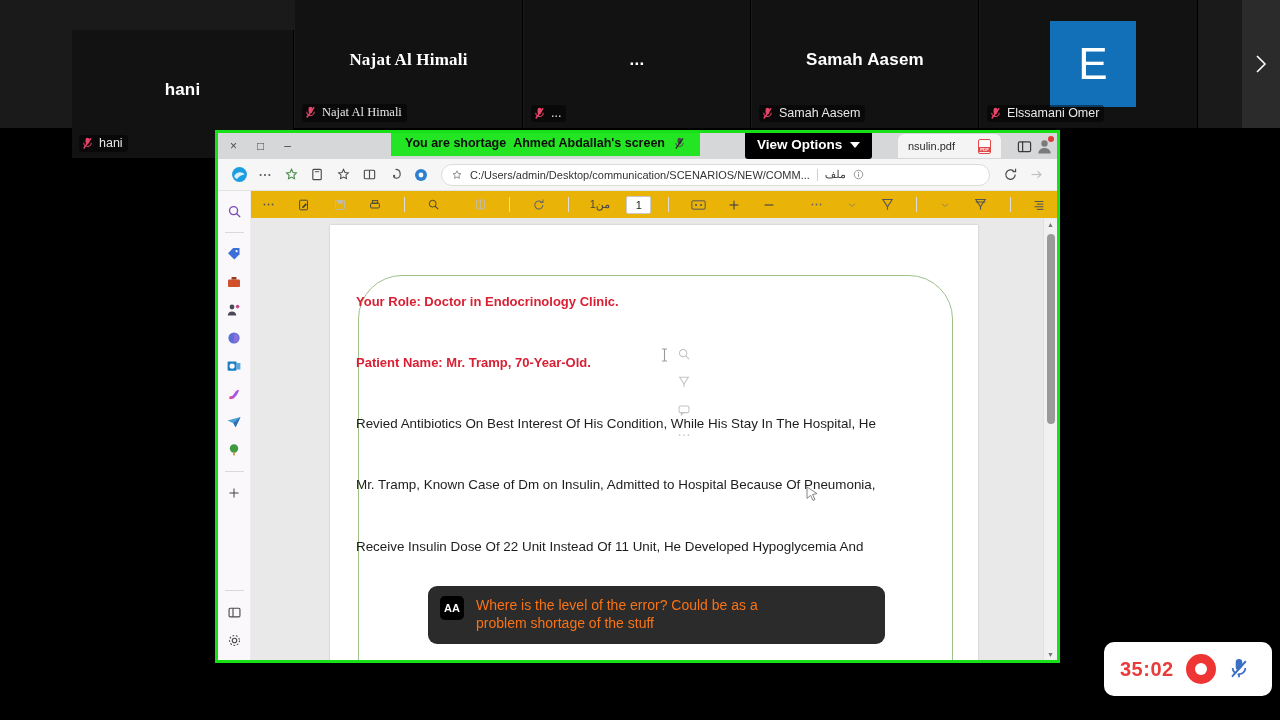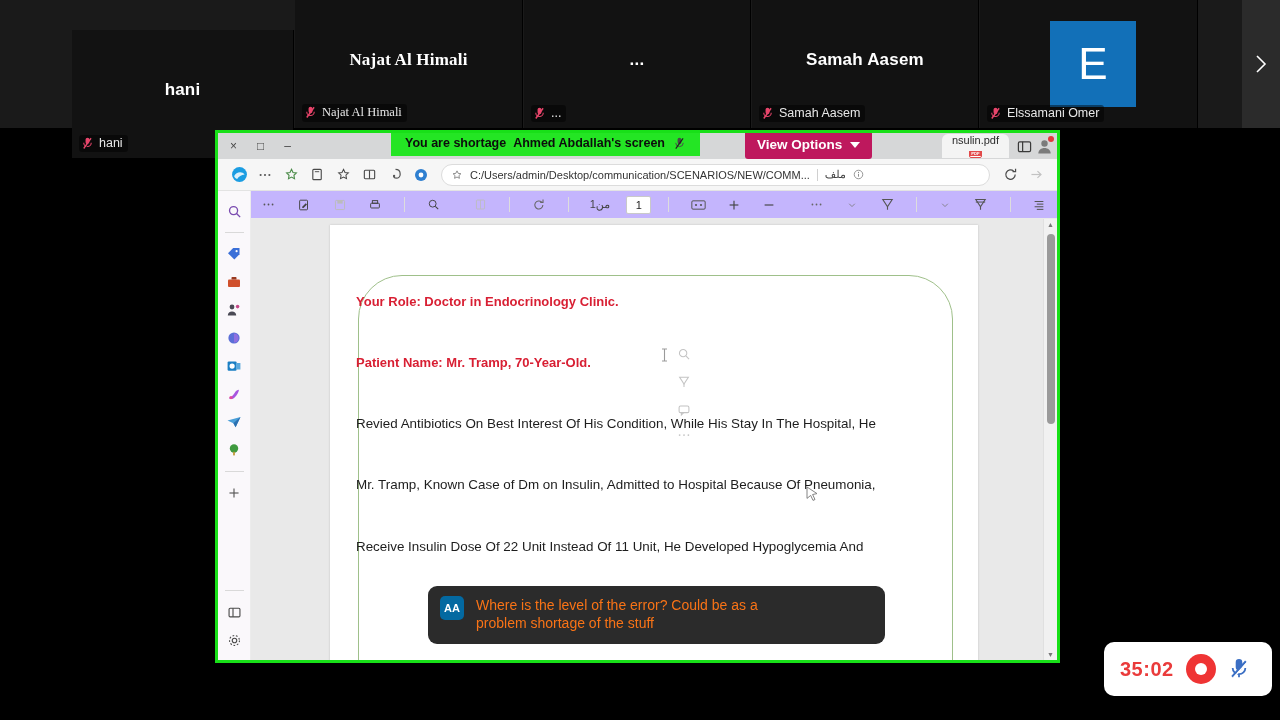--- a/index.html
+++ b/index.html
@@ -58,23 +58,23 @@
     position: relative; height: 26px; background: #d6d7d8;
     display: flex; align-items: center;
   }
   .wincontrols { display: flex; align-items: center; gap: 20px; padding-left: 12px; color: #444; }
   .wc { font-size: 12px; line-height: 1; color: #4a4a4a; }
   .tabstrip {
     position: absolute; right: 0; top: 0; height: 26px; width: 250px;
     display: flex; align-items: center; justify-content: flex-end; gap: 0; padding-right: 4px;
   }
   .browser-tab {
-    display: flex; align-items: center; gap: 8px;
+    display: flex; align-items: center; gap: 23px;
     background: #f4f4f4; height: 24px; padding: 0 10px;
-    border-radius: 6px 6px 0 0; margin-right: 4px; flex-direction: column;
+    border-radius: 6px 6px 0 0; margin-right: 12px;
   }
   .tab-title { font-size: 11px; color: #2b2b2b; white-space: nowrap; }
   .pdficon {
     width: 13px; height: 15px; background: #fff; border: 1.4px solid #e24a4a;
     border-radius: 2px; position: relative;
   }
   .pdficon::after {
     content: "PDF"; position: absolute; left: -1px; right: -1px; bottom: 1px;
     font-size: 4.2px; text-align: center; color: #fff; background: #e24a4a;
     line-height: 5px; font-weight: bold;
@@ -91,21 +91,21 @@
   
   .viewing-banner {
     position: absolute; left: 173px; top: -3px; height: 26px;
     background: #24e524; display: flex; align-items: center;
     padding: 0 14px; z-index: 6;
   }
   .viewing-banner .vtext { font-size: 12.5px; color: #0d0d0d; font-weight: bold; white-space: nowrap; }
   .viewing-banner .vtext b { font-weight: bold; }
   .view-options {
     position: absolute; left: 527px; top: -3px; height: 29px;
-    background: #be185d; color: #fff; display: flex; align-items: center; gap: 8px;
+    background: #000000; color: #fff; display: flex; align-items: center; gap: 8px;
     padding: 0 12px; z-index: 7; border-radius: 0 0 3px 3px;
   }
   .view-options span { font-size: 13.5px; font-weight: bold; }
   .chevd { width: 0; height: 0; border-left: 5.5px solid transparent; border-right: 5.5px solid transparent; border-top: 6px solid #fff; }
 
   
   .navbar {
     height: 32px; background: #f6f6f6; display: flex; align-items: center;
     gap: 0; padding: 0 8px; border-bottom: 1px solid #e3e3e3;
   }
@@ -124,21 +124,21 @@
   .leftrail {
     width: 33px; background: #faf8fb; border-right: 1px solid #ececec;
     display: flex; flex-direction: column; align-items: center; padding-top: 6px;
   }
   .rail-ic { width: 26px; height: 28px; display: flex; align-items: center; justify-content: center; font-size: 15px; }
   .rail-div { width: 19px; height: 1px; background: #d9d9d9; margin: 7px 0; }
   .rail-spacer { flex: 1; }
 
   .pdf-main { flex: 1; display: flex; flex-direction: column; min-width: 0; position: relative; }
   .pdf-toolbar {
-    height: 28px; background: #c4b5fd; border-bottom: 1px solid #eaeaea;
+    height: 28px; background: #eab308; border-bottom: 1px solid #eaeaea;
     display: flex; align-items: center; padding: 0 6px; gap: 12px;
   }
   .tb-b { width: 25px; height: 22px; display: flex; align-items: center; justify-content: center; }
   .tb-sep { width: 1px; height: 15px; background: #ddd; margin: 0 5px; }
   .pg-of { font-size: 11px; color: #444; padding: 0 4px; }
   .pg-input {
     width: 27px; height: 18px; border: 1px solid #c9c9c9; background: #fff;
     font-size: 11px; color: #222; text-align: center; border-radius: 2px;
     display: flex; align-items: center; justify-content: center;
   }
@@ -183,21 +183,21 @@
   }
 
   
   .caption {
     position: absolute; left: 428px; top: 586px; width: 457px;
     background: #2b2b2b; border-radius: 9px; padding: 10px 14px 12px 12px;
     display: flex; gap: 12px; z-index: 20;
   }
   .caption-avatar {
     width: 24px; height: 24px; flex: 0 0 24px; border-radius: 5px;
-    background: #0369a1; color: #fff; font-size: 11px; font-weight: bold;
+    background: #000000; color: #fff; font-size: 11px; font-weight: bold;
     display: flex; align-items: center; justify-content: center;
   }
   .caption-text { color: #f97316; font-size: 14px; line-height: 1.3; }
 
   
   .timerwidget {
     position: absolute; right: 8px; bottom: 24px; height: 54px; width: 168px;
     background: #fff; border-radius: 10px; display: flex; align-items: center;
     gap: 12px; padding: 0 16px; box-shadow: 0 2px 8px rgba(0,0,0,.35); z-index: 20;
   }

